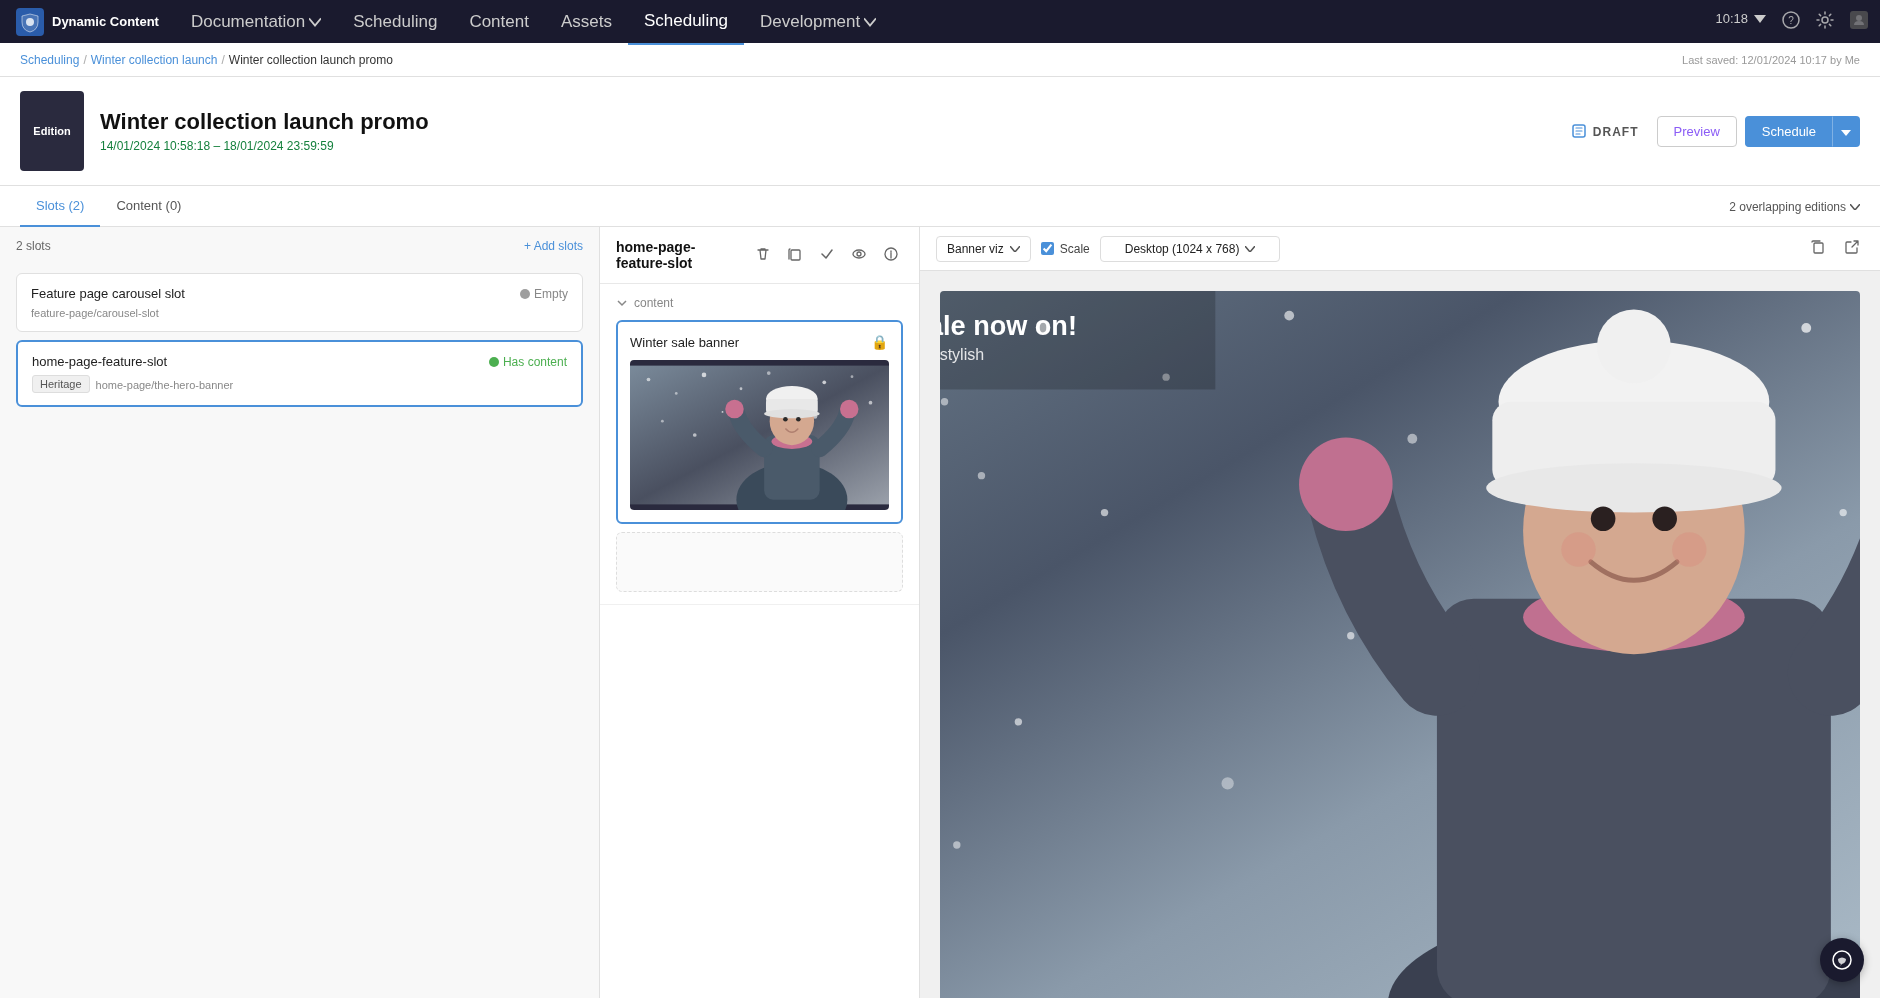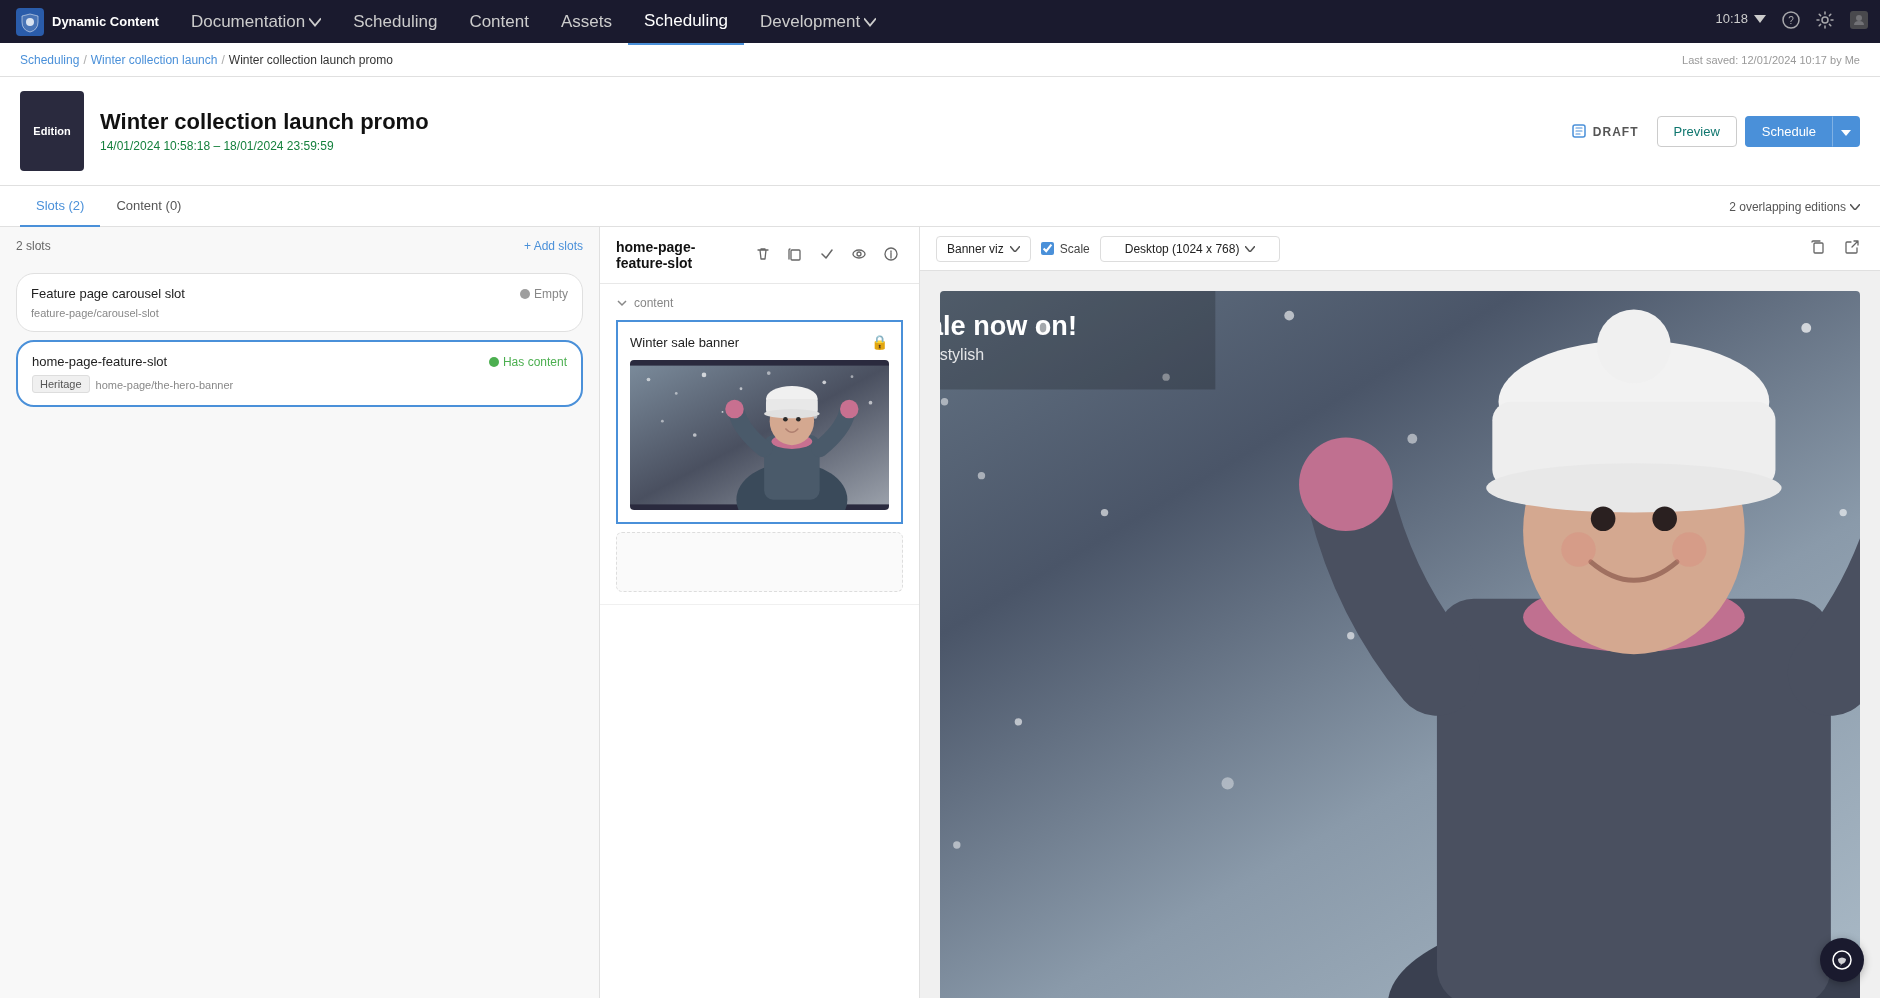--- a/index.html
+++ b/index.html
@@ -37,21 +37,21 @@
     .edition-badge {
       width: 64px; height: 80px; background: #2a2a3e; display: flex; align-items: center; justify-content: center; color: #fff; font-size: 11px; font-weight: 600; border-radius: 4px; flex-shrink: 0;
     }
     .page-header-info { flex: 1; }
     .page-title { font-size: 22px; font-weight: 600; color: #111; margin-bottom: 4px; }
     .page-dates { font-size: 12px; color: #15803d; }
     .page-header-actions { display: flex; align-items: center; gap: 8px; }
     .draft-badge { display: flex; align-items: flex-end; gap: 6px; font-size: 12px; color: #555; padding: 0 10px; }
     .draft-badge svg { color: #4a90d9; }
     .btn { padding: 7px 16px; border-radius: 4px; border: none; cursor: pointer; font-size: 13px; font-weight: 500; }
-    .btn-outline { background: #fff; border: 1px solid #ccc; color: #0f766e; }
+    .btn-outline { background: #fff; border: 1px solid #ccc; color: #8b5cf6; }
     .btn-primary { background: #4a90d9; color: #fff; border: 1px solid #4a90d9; }
     .btn-primary-dropdown { background: #4a90d9; color: #fff; border: 1px solid #4a90d9; padding: 7px 8px; border-left: 1px solid rgba(255,255,255,0.3); border-radius: 0 4px 4px 0; cursor: pointer; }
     .btn-group { display: flex; }
     .btn-group .btn-primary { border-radius: 4px 0 0 4px; border-right: none; }
 
     
     .tabs-bar {
       background: #fff; border-bottom: 1px solid #e0e0e0; padding: 0 20px; display: flex; align-items: flex-end; justify-content: space-between;
     }
     .tabs { display: flex; }
@@ -72,21 +72,21 @@
     .left-panel {
       width: 600px; min-width: 600px; background: #f8f8f8; border-right: 1px solid #e0e0e0; display: flex; flex-direction: column; overflow: hidden;
     }
     .slots-header {
       padding: 12px 16px; display: flex; align-items: center; justify-content: space-between; background: #f8f8f8;
     }
     .slots-count { font-size: 12px; color: #666; font-weight: 500; }
     .add-slots-btn { display: flex; align-items: center; gap: 4px; color: #4a90d9; font-size: 12px; cursor: pointer; background: none; border: none; }
     .slots-list { padding: 8px 16px; display: flex; flex-direction: column; gap: 8px; overflow-y: auto; flex: 1; }
     .slot-card {
-      background: #fff; border: 1px solid #e0e0e0; border-radius: 18px; padding: 12px 14px; cursor: pointer;
+      background: #fff; border: 1px solid #e0e0e0; border-radius: 6px; padding: 12px 14px; cursor: pointer;
     }
     .slot-card.selected { border-color: #4a90d9; border-width: 2px; }
     .slot-card-header { display: flex; align-items: center; justify-content: space-between; margin-bottom: 6px; }
     .slot-name { font-size: 13px; color: #222; font-weight: 500; }
     .slot-status { display: flex; align-items: center; gap: 4px; font-size: 12px; }
     .slot-status.empty { color: #888; }
     .slot-status.has-content { color: #4caf50; }
     .slot-dot { width: 10px; height: 10px; border-radius: 50%; }
     .slot-dot.empty { background: #9e9e9e; }
     .slot-dot.has-content { background: #4caf50; }
@@ -101,21 +101,21 @@
     .middle-panel-header {
       padding: 12px 16px; display: flex; align-items: center; justify-between; border-bottom: 1px solid #e8e8e8; display: flex; gap: 8px;
     }
     .slot-title { font-size: 14px; font-weight: 600; flex: 1; color: #111; }
     .icon-btn { background: none; border: none; cursor: pointer; padding: 4px; color: #666; border-radius: 3px; }
     .content-section { padding: 12px 16px; border-bottom: 1px solid #f0f0f0; }
     .content-section-title {
       display: flex; align-items: center; gap: 6px; font-size: 12px; color: #888; cursor: pointer; user-select: none; margin-bottom: 10px;
     }
     .content-card {
-      border: 2px solid #4a90d9; border-radius: 0; padding: 12px; margin-bottom: 8px;
+      border: 2px solid #4a90d9; border-radius: 6px; padding: 12px; margin-bottom: 8px;
     }
     .content-card-header { display: flex; align-items: center; justify-content: space-between; margin-bottom: 10px; }
     .content-card-name { font-size: 13px; font-weight: 500; color: #222; }
     .lock-icon { color: #aaa; font-size: 14px; }
     .content-image-placeholder {
       width: 100%; height: 150px; background: #2a2a3e; border-radius: 4px; display: flex; align-items: center; justify-content: center; overflow: hidden; position: relative;
     }
     .content-card-empty {
       border: 1px dashed #ddd; border-radius: 6px; padding: 20px; background: #fafafa; height: 60px;
     }

